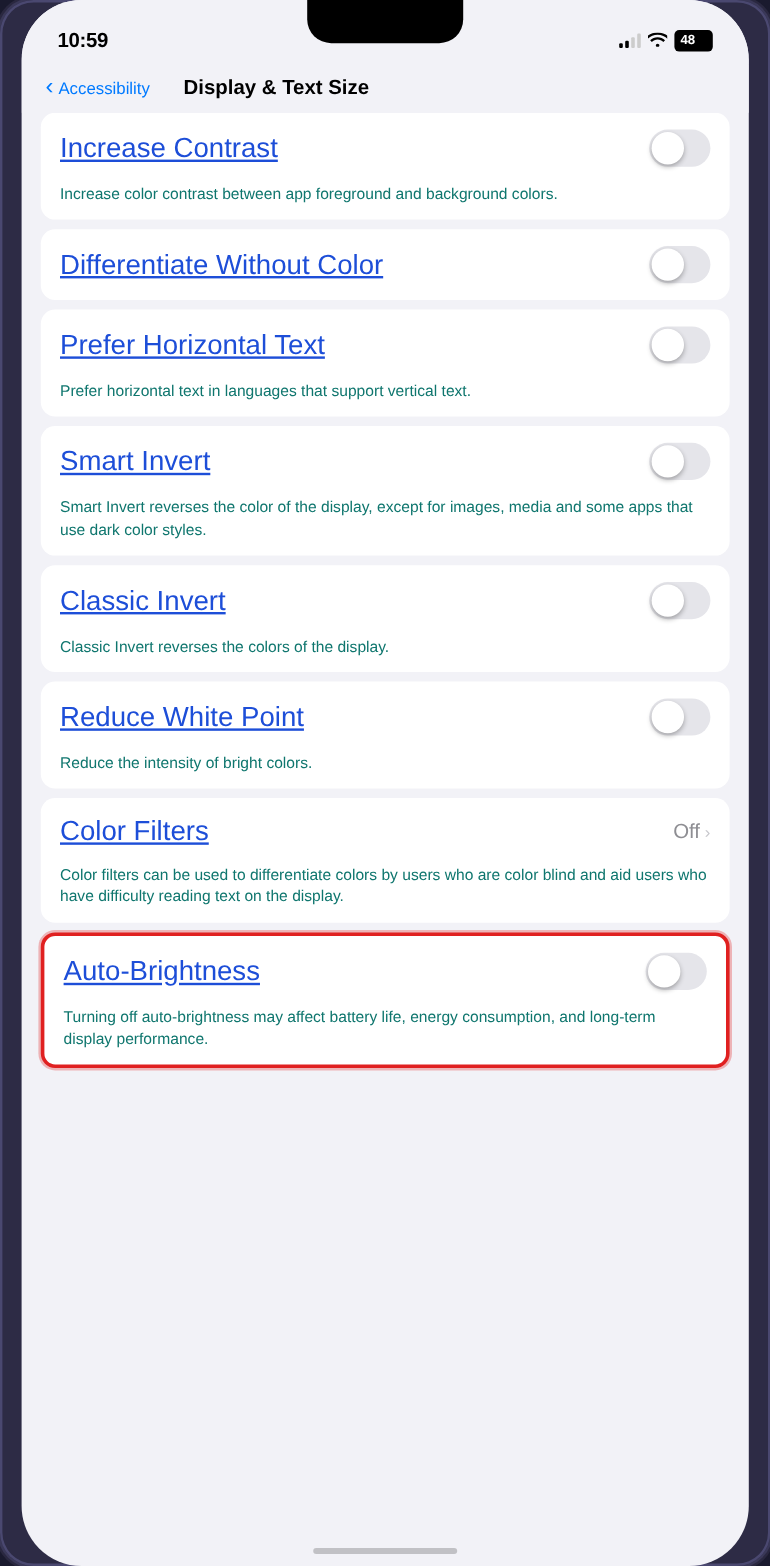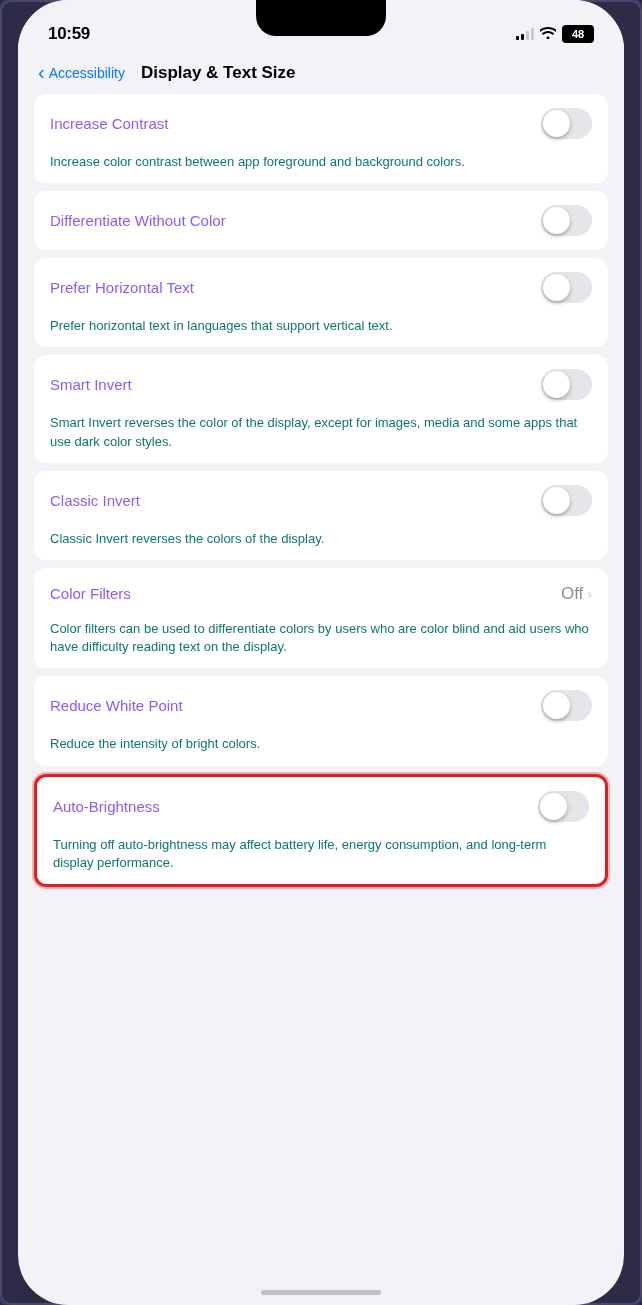--- a/index.html
+++ b/index.html
@@ -10,21 +10,21 @@
       justify-content: center;
       align-items: center;
       min-height: 100vh;
       font-family: -apple-system, BlinkMacSystemFont, 'SF Pro Display', 'Helvetica Neue', sans-serif;
     }
 
     .phone-frame {
       width: 642px;
       height: 1305px;
       background: #2d2b45;
-      border-radius: 11px;
+      border-radius: 28px;
       position: relative;
       overflow: hidden;
       box-shadow: 0 0 0 2px #3a3858, 0 0 0 4px #2a2840, inset 0 0 0 2px #4a4870;
     }
 
     .phone-screen {
       position: absolute;
       top: 0;
       left: 18px;
       right: 18px;
@@ -78,21 +78,20 @@
       display: flex;
       align-items: center;
       background: #000;
       border-radius: 4px;
       padding: 2px 5px;
       font-size: 11px;
       font-weight: 700;
       color: #fff;
       height: 18px;
       min-width: 32px;
-      justify-content: center;
     }
 
     .notch {
       position: absolute;
       top: 0;
       left: 50%;
       transform: translateX(-50%);
       width: 130px;
       height: 36px;
       background: #000;
@@ -144,23 +143,24 @@
 
     .setting-row {
       display: flex;
       align-items: center;
       justify-content: space-between;
       padding: 14px 16px;
       min-height: 52px;
     }
 
     .setting-label {
-      font-size: 15px;
-      color: #8b5cf6;
+      font-size: 23px;
+      color: #1d4ed8;
       font-weight: 400;
+      text-decoration: underline;
     }
 
     .setting-desc {
       padding: 0 16px 12px;
       font-size: 13px;
       color: #0f766e;
       line-height: 1.4;
     }
 
     
@@ -254,21 +254,21 @@
           <span>48</span>
         </div>
       </div>
     </div>
 
     <div class="nav-header">
       <div class="back-btn">
         <span class="back-chevron">‹</span>
         <span style="color:#007aff; font-size:14px;">Accessibility</span>
       </div>
-      <span class="page-title" style="margin-left:16px;">Display &amp; Text Size</span>
+      <span class="page-title" style="margin-left:28px;">Display &amp; Text Size</span>
     </div>
 
     <div class="content">
 
       <div class="top-partial">
         <div class="setting-row">
           <span class="setting-label">Increase Contrast</span>
           <div class="toggle">
             <div class="toggle-knob"></div>
           </div>
@@ -306,43 +306,43 @@
       </div>
 
       <div class="setting-card">
         <div class="setting-row">
           <span class="setting-label">Classic Invert</span>
           <div class="toggle">
             <div class="toggle-knob"></div>
           </div>
         </div>
         <div class="setting-desc">Classic Invert reverses the colors of the display.</div>
+      </div>
+
+      <div class="setting-card">
+        <div class="setting-row">
+          <span class="setting-label">Reduce White Point</span>
+          <div class="toggle">
+            <div class="toggle-knob"></div>
+          </div>
+        </div>
+        <div class="setting-desc">Reduce the intensity of bright colors.</div>
       </div>
 
       <div class="setting-card">
         <div class="setting-row">
           <span class="setting-label">Color Filters</span>
           <div class="setting-value">
             <span>Off</span>
             <span class="chevron-right">›</span>
           </div>
         </div>
         <div class="setting-desc">Color filters can be used to differentiate colors by users who are color blind and aid users who have difficulty reading text on the display.</div>
       </div>
 
-      <div class="setting-card">
-        <div class="setting-row">
-          <span class="setting-label">Reduce White Point</span>
-          <div class="toggle">
-            <div class="toggle-knob"></div>
-          </div>
-        </div>
-        <div class="setting-desc">Reduce the intensity of bright colors.</div>
-      </div>
-
       <div class="setting-card-highlighted">
         <div class="setting-row">
           <span class="setting-label">Auto-Brightness</span>
           <div class="toggle">
             <div class="toggle-knob"></div>
           </div>
         </div>
         <div class="setting-desc">Turning off auto-brightness may affect battery life, energy consumption, and long-term display performance.</div>
       </div>
 

